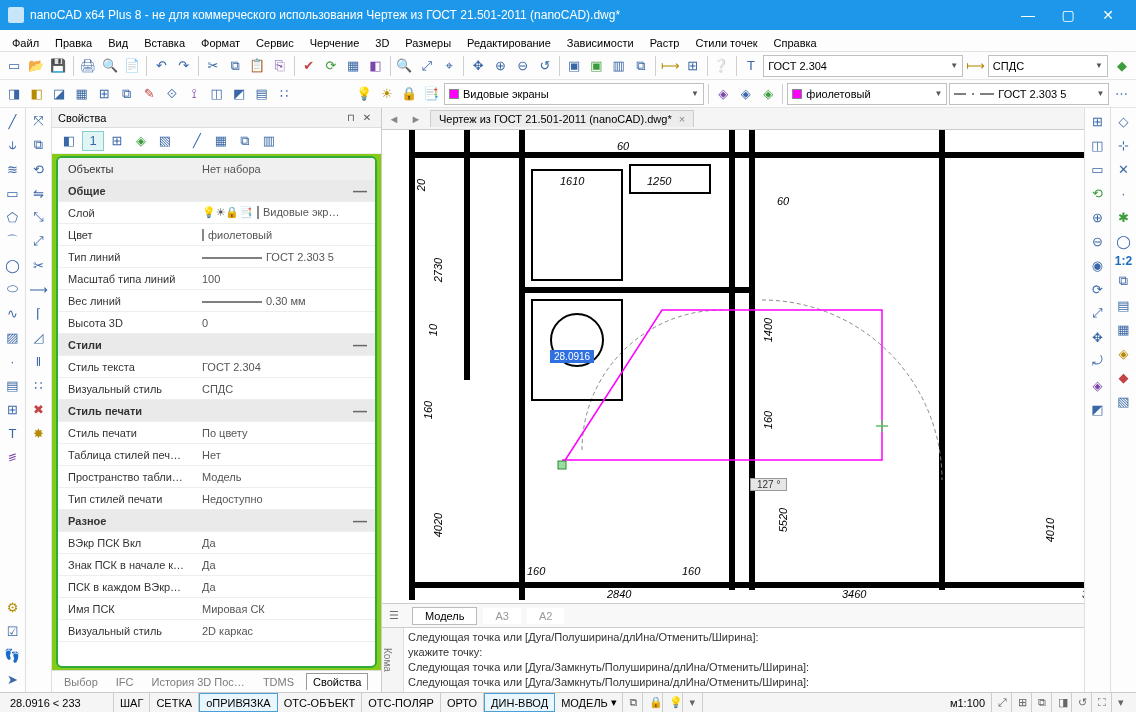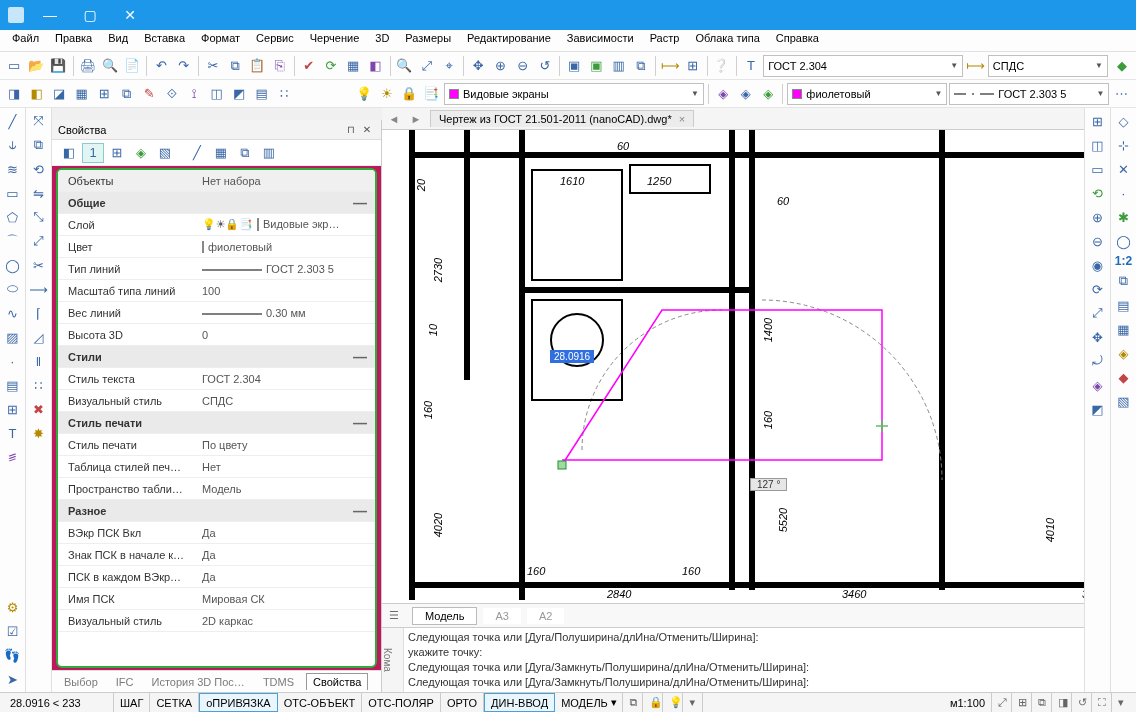--- a/index.html
+++ b/index.html
@@ -5,41 +5,41 @@
 * { margin: 0; padding: 0; box-sizing: border-box; font-family: "Segoe UI", Tahoma, sans-serif; font-size: 11px; }
 body { width: 1136px; height: 712px; background: #f0f0f0; overflow: hidden; position: relative; }
 
 
 .titlebar { height: 30px; background: #1c97ea; color: #fff; display: flex; align-items: center; padding: 0 8px; }
 .titlebar .app-icon { width: 16px; height: 16px; background: #c7e6fa; margin-right: 6px; border-radius: 2px; }
 .titlebar .title { flex: 1; font-size: 12px; }
 .titlebar .win-btn { width: 40px; height: 30px; display: flex; align-items: center; justify-content: center; cursor: pointer; font-size: 14px; }
 
 
-.menubar { height: 22px; background: #fdfdfd; display: flex; align-items: flex-start; padding: 0 4px; border-bottom: 1px solid #e0e0e0; }
+.menubar { height: 22px; background: #fdfdfd; display: flex; align-items: flex-end; padding: 0 4px; border-bottom: 1px solid #e0e0e0; }
 .menubar .item { padding: 2px 8px; cursor: pointer; }
 
 
 .toolbar-row { height: 28px; background: #fdfdfd; display: flex; align-items: center; padding: 0 4px; border-bottom: 1px solid #e5e5e5; gap: 2px; }
 .tbtn { width: 22px; height: 22px; display: flex; align-items: center; justify-content: center; cursor: pointer; border: 1px solid transparent; border-radius: 2px; }
 .tbtn svg, .tbtn .glyph { pointer-events: none; }
 .tb-sep { width: 1px; height: 20px; background: #d0d0d0; margin: 0 2px; }
 .tb-dropdown { height: 22px; border: 1px solid #c0c0c0; background: #fff; display: flex; align-items: center; padding: 0 4px; cursor: pointer; min-width: 100px; gap: 4px; }
 .tb-dropdown .caret { margin-left: auto; font-size: 8px; color: #555; }
 .color-sw { width: 10px; height: 10px; border: 1px solid #888; }
 
 
 .main-area { display: flex; height: calc(712px - 30px - 22px - 28px - 28px - 20px); }
 .side-toolbar { width: 26px; background: #fdfdfd; border-right: 1px solid #e0e0e0; display: flex; flex-direction: column; align-items: center; gap: 2px; padding: 2px 0; }
 .side-toolbar.right { border-right: none; border-left: 1px solid #e0e0e0; overflow: hidden; }
 .side-toolbar .tbtn { width: 22px; height: 22px; }
 .ratio-lbl { font-size: 12px; color: #1c6bbd; font-weight: bold; }
 
 
-.props-panel { width: 330px; background: #be185d; display: flex; flex-direction: column; border-right: 1px solid #ccc; margin-top: 12px; }
+.props-panel { width: 330px; background: #84cc16; display: flex; flex-direction: column; border-right: 1px solid #ccc; }
 .panel-header { height: 20px; background: #f3f3f3; display: flex; align-items: center; padding: 0 6px; border-bottom: 1px solid #ddd; }
 .panel-header .title { flex: 1; }
 .panel-header .hbtn { width: 16px; height: 16px; display: flex; align-items: center; justify-content: center; cursor: pointer; font-size: 10px; color: #555; }
 .panel-toolbar { height: 26px; display: flex; align-items: center; gap: 2px; padding: 0 6px; background: #fff; border-bottom: 1px solid #eee; }
 .ptbtn { width:22px; height:20px; border:1px solid transparent; display:flex; align-items:center; justify-content:center; cursor:pointer; }
 .ptbtn.active { border-color:#8cc; background:#e2f5f5; }
 .props-body { flex: 1; overflow: auto; border: 2px solid #2faa3c; border-radius: 6px; margin: 2px 4px; background:#fff; }
 .props-row { display: flex; align-items: center; height: 22px; border-bottom: 1px solid #eee; }
 .props-row.header-row { background: #f0f0f0; font-weight: normal; }
 .props-row .name { width: 140px; padding-left: 10px; color: #333; white-space:nowrap; overflow:hidden; text-overflow:ellipsis;}
@@ -85,39 +85,40 @@
 
 .tip-box { position:absolute; background:#2f6fe0; color:#fff; padding:1px 4px; font-size:10px; }
 .angle-box { position:absolute; background:#e6e6e6; border:1px solid #999; padding:0 6px; font-size:10px; color:#333;}
 
 </style>
 </head>
 <body>
 
 <div class="titlebar">
   <div class="app-icon"></div>
+  <div class="title">nanoCAD x64 Plus 8 - не для коммерческого использования Чертеж из ГОСТ 21.501-2011 (nanoCAD).dwg*</div>
   <div class="win-btn">—</div>
   <div class="win-btn">▢</div>
   <div class="win-btn close">✕</div>
 </div>
 
 <div class="menubar" id="menubar">
     <div class="item">Файл</div>
     <div class="item">Правка</div>
     <div class="item">Вид</div>
     <div class="item">Вставка</div>
     <div class="item">Формат</div>
     <div class="item">Сервис</div>
     <div class="item">Черчение</div>
     <div class="item">3D</div>
     <div class="item">Размеры</div>
     <div class="item">Редактирование</div>
     <div class="item">Зависимости</div>
     <div class="item">Растр</div>
-    <div class="item">Облака типа</div>
+    <div class="item">Стили точек</div>
     <div class="item">Справка</div>
   </div>
 
 <div class="toolbar-row">
   <div class="tbtn">
       <span class="glyph">▭</span>
     </div>
   <div class="tbtn">
       <span class="glyph g2">📂</span>
     </div>
@@ -524,20 +525,24 @@
           <div class="name">Стиль печати</div>
           <div class="value"><span>По цвету</span></div>
         </div>
         <div class="props-row">
           <div class="name">Таблица стилей печ…</div>
           <div class="value"><span>Нет</span></div>
         </div>
         <div class="props-row">
           <div class="name">Пространство табли…</div>
           <div class="value"><span>Модель</span></div>
+        </div>
+        <div class="props-row">
+          <div class="name">Тип стилей печати</div>
+          <div class="value"><span>Недоступно</span></div>
         </div>
         <div class="props-row group">
           <div class="name" style="font-weight:bold;color:#333">Разное</div>
           <span class="arrow">—</span>
         </div>
         <div class="props-row">
           <div class="name">ВЭкр ПСК Вкл</div>
           <div class="value"><span>Да</span></div>
         </div>
         <div class="props-row">

